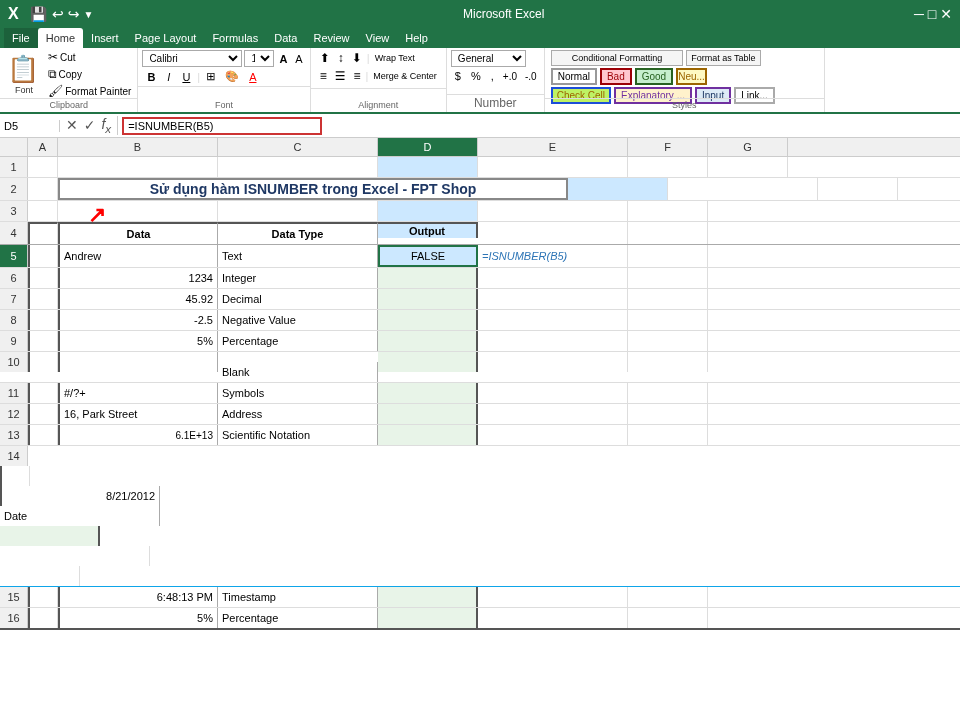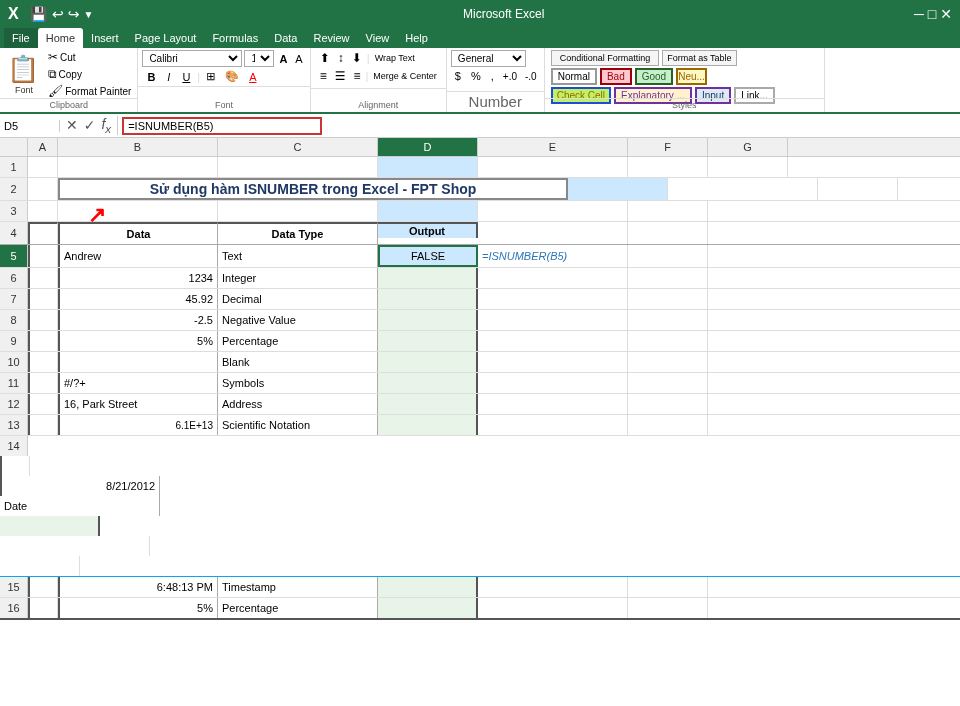--- a/index.html
+++ b/index.html
@@ -103,26 +103,26 @@
     <select style="font-size:10px;border:1px solid #aaa;background:white;padding:1px 2px;width:75px;margin-bottom:2px;">
       <option>General</option>
     </select>
     <div style="display:flex;align-items:center;gap:2px;">
       <button style="border:1px solid transparent;background:transparent;cursor:pointer;font-size:11px;padding:0 3px;">$</button>
       <button style="border:1px solid transparent;background:transparent;cursor:pointer;font-size:11px;padding:0 3px;">%</button>
       <button style="border:1px solid transparent;background:transparent;cursor:pointer;font-size:11px;padding:0 3px;">,</button>
       <button style="border:1px solid transparent;background:transparent;cursor:pointer;font-size:10px;padding:0 2px;">+.0</button>
       <button style="border:1px solid transparent;background:transparent;cursor:pointer;font-size:10px;padding:0 2px;">-.0</button>
     </div>
-    <span style="position:absolute;bottom:2px;left:0;right:0;text-align:center;font-size:15px;color:#666;border-top:1px solid #ddd;padding-top:1px;">Number</span>
+    <span style="position:absolute;bottom:2px;left:0;right:0;text-align:center;font-size:12px;color:#666;border-top:1px solid #ddd;padding-top:1px;">Number</span>
   </div>
 
   <div style="display:flex;flex-direction:column;border-right:1px solid #ddd;padding:2px 6px;position:relative;min-width:280px;padding-bottom:12px;">
     <div style="display:flex;gap:3px;align-items:center;flex-wrap:wrap;">
-      <button style="font-size:9px;cursor:pointer;border:1px solid #aaa;background:#f5f5f5;padding:2px 8px;white-space:nowrap;">Conditional Formatting</button>
+      <button style="font-size:9px;cursor:pointer;border:1px solid #aaa;background:#f5f5f5;padding:2px 20px;white-space:nowrap;">Conditional Formatting</button>
       <button style="font-size:9px;cursor:pointer;border:1px solid #aaa;background:#f5f5f5;padding:2px 4px;white-space:nowrap;">Format as Table</button>
     </div>
     <div style="display:flex;gap:3px;margin-top:2px;flex-wrap:wrap;">
       <span style="border:2px solid #999;padding:1px 5px;font-size:10px;cursor:pointer;background:white;">Normal</span>
       <span style="border:2px solid #9c0006;padding:1px 5px;font-size:10px;cursor:pointer;background:#ffc7ce;color:#9c0006;">Bad</span>
       <span style="border:2px solid #276221;padding:1px 5px;font-size:10px;cursor:pointer;background:#c6efce;color:#276221;">Good</span>
       <span style="border:2px solid #9c6500;padding:1px 0;font-size:10px;cursor:pointer;background:#fef9c3;color:#9c6500;">Neu...</span>
     </div>
     <div style="display:flex;gap:3px;margin-top:2px;flex-wrap:wrap;">
       <span style="border:2px solid #1d4ed8;padding:1px 4px;font-size:10px;cursor:pointer;background:#bef264;color:#9c6500;">Check Cell</span>
@@ -246,21 +246,21 @@
     <div style="width:160px;min-width:160px;border-right:1px solid #aaa;height:20px;display:flex;align-items:center;padding-left:4px;font-size:11px;">Percentage</div>
     <div style="width:100px;min-width:100px;border-right:2px solid #555;height:20px;background:#e8f4e8;"></div>
     <div style="width:150px;min-width:150px;border-right:1px solid #ddd;height:20px;"></div>
     <div style="width:80px;min-width:80px;border-right:1px solid #ddd;height:20px;"></div>
   </div>
 
   <div style="display:flex;border-bottom:1px solid #ddd;flex-shrink:0;">
     <div style="width:28px;min-width:28px;border-right:1px solid #ccc;background:#f0f0f0;text-align:center;font-size:11px;color:#333;display:flex;align-items:center;justify-content:center;height:20px;">10</div>
     <div style="width:30px;min-width:30px;border-right:1px solid #ddd;height:20px;border-left:2px solid #555;"></div>
     <div style="width:160px;min-width:160px;border-right:1px solid #aaa;height:20px;display:flex;align-items:center;padding-left:4px;font-size:11px;border-left:2px solid #555;"></div>
-    <div style="width:160px;min-width:160px;border-right:1px solid #aaa;height:20px;display:flex;align-items:center;padding-left:4px;font-size:11px;">Blank</div>
+    <div style="width:160px;min-width:160px;border-right:1px solid #aaa;height:20px;display:flex;align-items:center;padding-left:4px;font-size:11px;margin-top:10px;">Blank</div>
     <div style="width:100px;min-width:100px;border-right:2px solid #555;height:20px;background:#e8f4e8;"></div>
     <div style="width:150px;min-width:150px;border-right:1px solid #ddd;height:20px;"></div>
     <div style="width:80px;min-width:80px;border-right:1px solid #ddd;height:20px;"></div>
   </div>
 
   <div style="display:flex;border-bottom:1px solid #ddd;flex-shrink:0;">
     <div style="width:28px;min-width:28px;border-right:1px solid #ccc;background:#f0f0f0;text-align:center;font-size:11px;color:#333;display:flex;align-items:center;justify-content:center;height:20px;">11</div>
     <div style="width:30px;min-width:30px;border-right:1px solid #ddd;height:20px;border-left:2px solid #555;"></div>
     <div style="width:160px;min-width:160px;border-right:1px solid #aaa;height:20px;display:flex;align-items:center;padding-left:4px;font-size:11px;border-left:2px solid #555;">#/?+</div>
     <div style="width:160px;min-width:160px;border-right:1px solid #aaa;height:20px;display:flex;align-items:center;padding-left:4px;font-size:11px;">Symbols</div>

